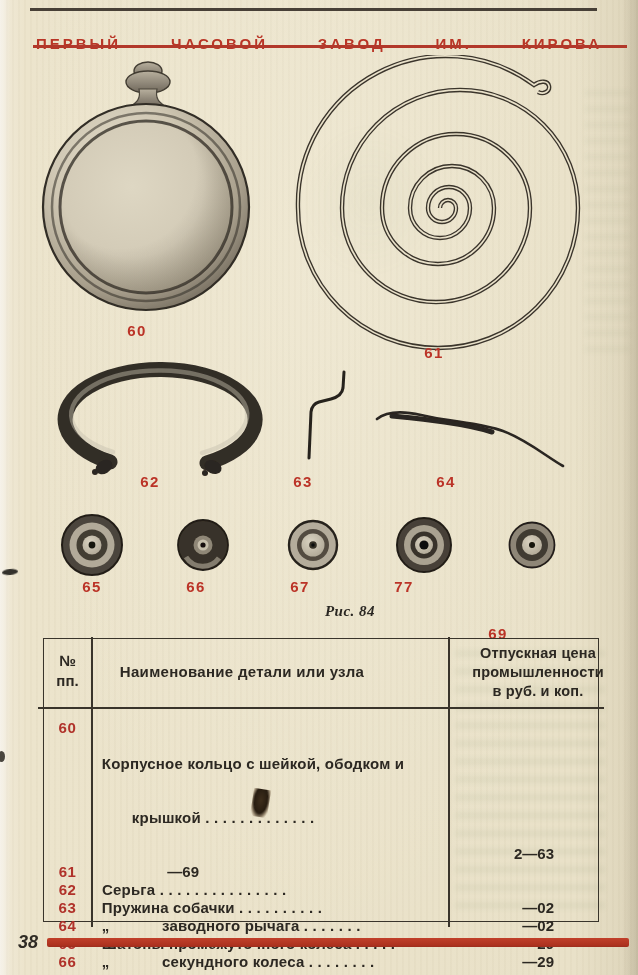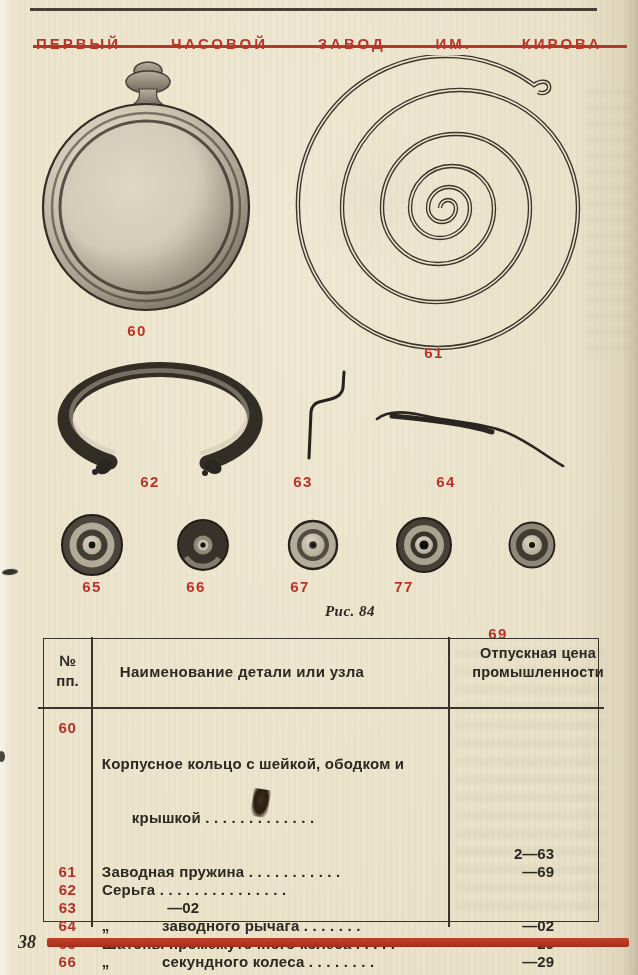--- a/index.html
+++ b/index.html
@@ -53,21 +53,21 @@
   .th-name{left:47px;width:302px;top:24px;text-align:center;font-size:15px;letter-spacing:.3px;}
   .th-price{left:404px;width:150px;top:5px;text-align:center;font-size:14.5px;line-height:19px;letter-spacing:.2px;margin-left:15px;}
   .tbody{position:absolute;left:0;right:0;top:80px;}
   .trow{display:flex;align-items:flex-end;line-height:18px;font-size:15px;font-weight:700;}
   .tnum{width:47px;text-align:center;color:#b0322a;align-self:flex-start;letter-spacing:.5px;}
   .tname{width:357px;box-sizing:border-box;padding-left:11px;white-space:pre;overflow:hidden;letter-spacing:.2px;}
   .tname .l2{padding-left:30px;}
   .tprice{width:152px;box-sizing:border-box;padding-right:44px;text-align:right;white-space:pre;}
   
   .page-number{position:absolute;left:18px;top:932px;font-size:18px;font-weight:700;
-    font-style:italic;color:#2f2b25;font-family:Liberation Serif, serif;}
+    font-style:italic;color:#2f2b25;}
   .footer-bar{position:absolute;left:47px;top:938px;width:582px;height:9px;border-radius:2px;
     background:linear-gradient(180deg,#c1402a 0,#ad321f 80%,#9c2d1c 100%);}
   svg .ill{filter:url(#soften);}
 </style>
 </head>
 <body>
 
 <div class="page">
 
   <div class="edge-left"></div>
@@ -210,42 +210,43 @@
     <div class="head-sep"></div>
 
     <div class="th th-num">
       <div>№</div>
       <div>пп.</div>
     </div>
     <div class="th th-name">Наименование детали или узла</div>
     <div class="th th-price">
       <div>Отпускная цена</div>
       <div>промышленности</div>
+      <div>в руб. и коп.</div>
     </div>
 
     <div class="tbody">
       <div class="trow">
         <div class="tnum">60</div>
         <div class="tname">
           <div>Корпусное кольцо с шейкой, ободком и</div>
           <div class="l2">крышкой . . . . . . . . . . . . .</div>
         </div>
         <div class="tprice">2—63</div>
       </div>
       <div class="trow">
         <div class="tnum">61</div>
-        <div class="tname">Заводная пружина . . . . . . . . . . .</div>
         <div class="tprice">—69</div>
       </div>
       <div class="trow">
         <div class="tnum">62</div>
         <div class="tname">Серьга . . . . . . . . . . . . . . .</div>
       </div>
       <div class="trow">
         <div class="tnum">63</div>
+        <div class="tname">Пружина собачки . . . . . . . . . .</div>
         <div class="tprice">—02</div>
       </div>
       <div class="trow">
         <div class="tnum">64</div>
         <div class="tname">„            заводного рычага . . . . . . .</div>
         <div class="tprice">—02</div>
       </div>
       <div class="trow">
         <div class="tnum">65</div>
         <div class="tname">Шатоны промежуточного колеса . . . . .</div>

